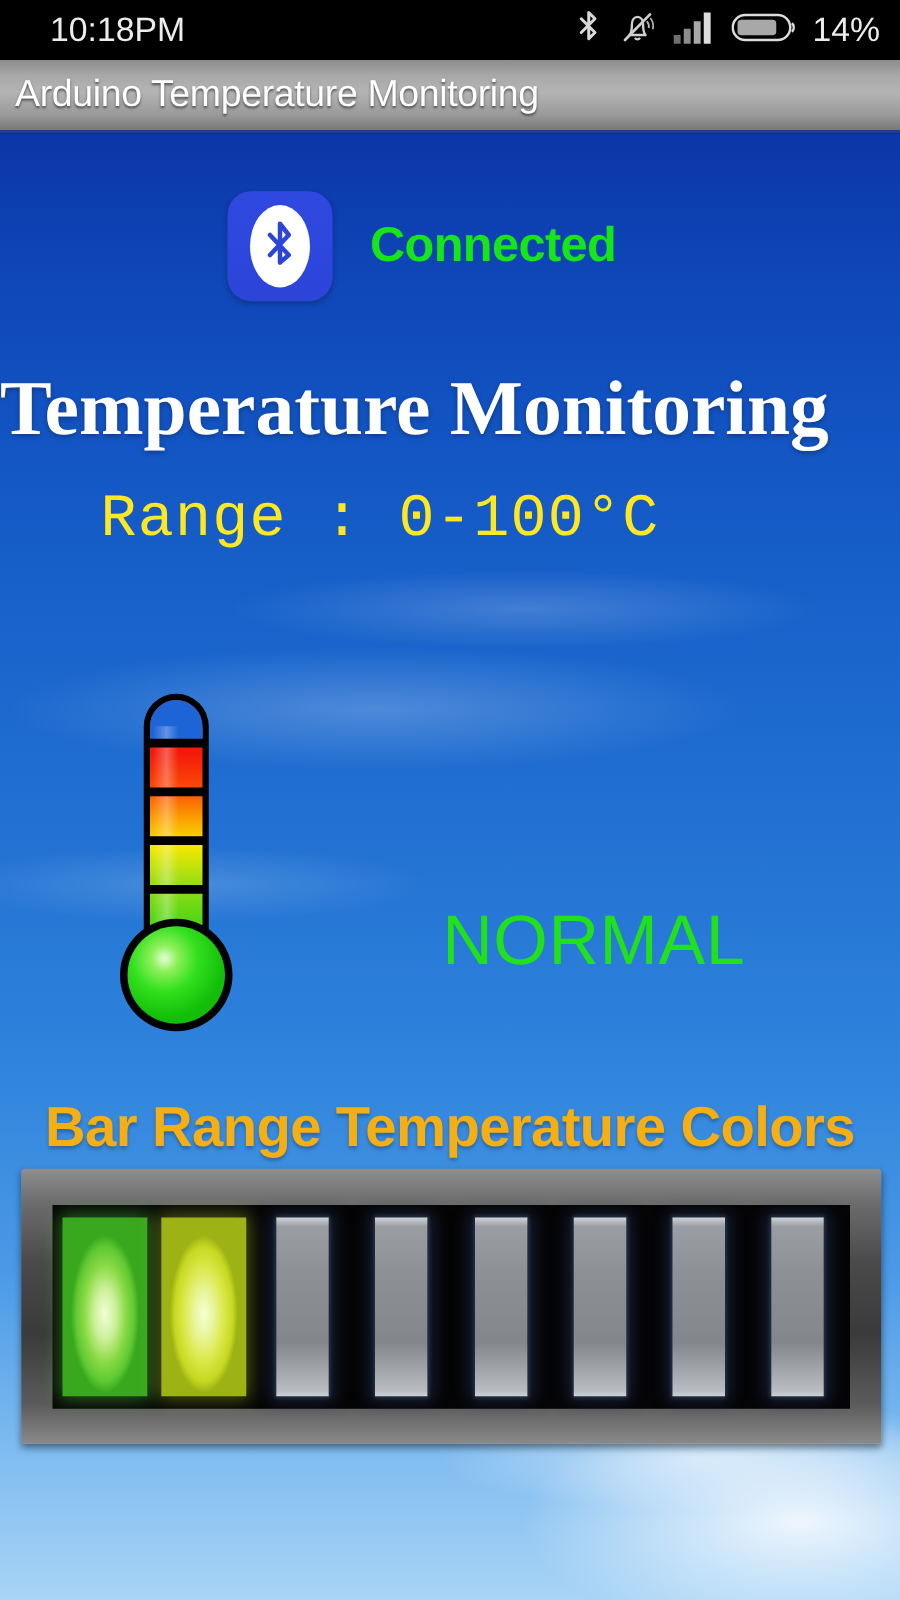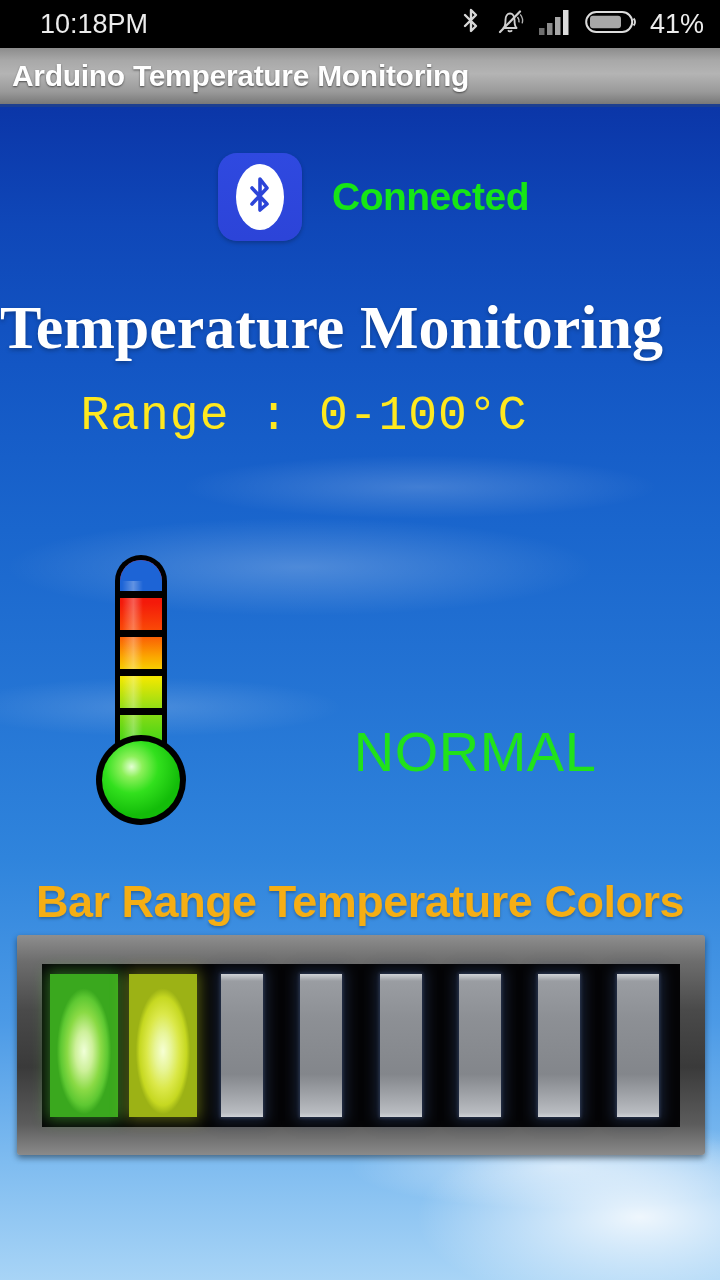--- a/index.html
+++ b/index.html
@@ -23,21 +23,21 @@
   #status-icons { display:flex; align-items:center; gap:13px; }
 
   
   #action-bar {
     position:absolute; left:0; top:48px; width:720px; height:59px;
     background:linear-gradient(to bottom,#8c8c8c 0%,#a8a8a8 22%,#b4b4b4 46%,#9a9a9a 78%,#787878 100%);
     border-bottom:3px solid #1d3f8f;
     display:flex; align-items:center;
   }
   #action-bar-title {
-    font-size:30px; font-weight:bold; color:#ffffff;
+    font-size:30px; font-weight:normal; color:#ffffff;
     padding-left:12px; letter-spacing:-0.3px;
     text-shadow:0 1px 2px rgba(0,0,0,.55);
     font-stretch:condensed;
   }
 
   
   #content {
     position:absolute; left:0; top:107px; width:720px; height:1173px;
     background:
       radial-gradient(ellipse 360px 150px at 640px 1110px, rgba(255,255,255,.85) 0%, rgba(255,255,255,0) 62%),
@@ -47,21 +47,21 @@
       radial-gradient(ellipse 260px 40px at 150px 600px, rgba(255,255,255,.16) 0%, rgba(255,255,255,0) 74%),
       linear-gradient(to bottom,
         #0b36a8 0%, #0f47b8 10%, #1356c4 22%, #1a66cd 36%,
         #2474d4 50%, #2f84dc 64%, #4c9ae6 78%, #7fbcf0 90%, #a8d4f6 100%);
     overflow:hidden;
   }
 
   
   #bt-row {
     position:absolute; left:0; top:45px; width:675px; height:90px;
-    display:flex; align-items:center; justify-content:center; gap:30px;margin-left:36px;
+    display:flex; align-items:center; justify-content:center; gap:30px;
   }
   #bt-icon {
     width:84px; height:88px; border-radius:19px;
     background:linear-gradient(to bottom,#2f49e0,#2c44d8);
     display:flex; align-items:center; justify-content:center;
     box-shadow:0 2px 4px rgba(0,0,0,.25);
   }
   #bt-oval {
     width:48px; height:66px; border-radius:24px/33px; background:#ffffff;
     display:flex; align-items:center; justify-content:center;
@@ -167,21 +167,21 @@
       </span>
 
       <span>
         <svg width="52" height="26" viewBox="0 0 52 26">
           <rect x="1.2" y="3" width="46" height="20" rx="10" ry="10" stroke="#dcdcdc" stroke-width="2" fill="none"></rect>
           <rect x="5" y="6.8" width="31" height="12.4" rx="3" fill="#a8a8a8"></rect>
           <path d="M48.6 9.5 a5.2 5.2 0 0 1 0 7" stroke="#dcdcdc" stroke-width="2" fill="none"></path>
         </svg>
       </span>
 
-      <span style="font-size:27px;color:#ececec;">41%</span>
+      <span style="font-size:27px;color:#ececec;">14%</span>
     </span>
   </div>
 
   <div id="action-bar">
     <span id="action-bar-title">Arduino Temperature Monitoring</span>
   </div>
 
   <div id="content">
 
     <div id="bt-row">

